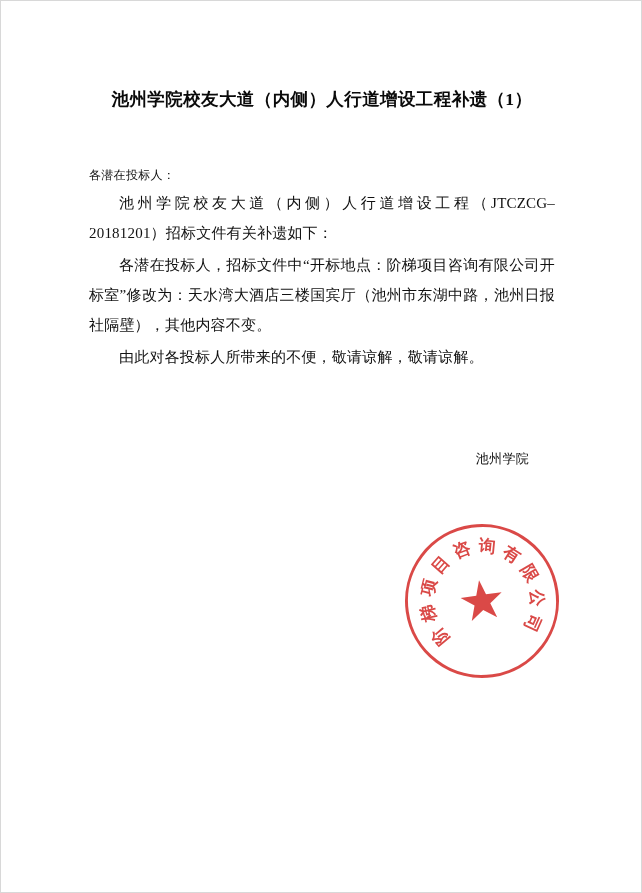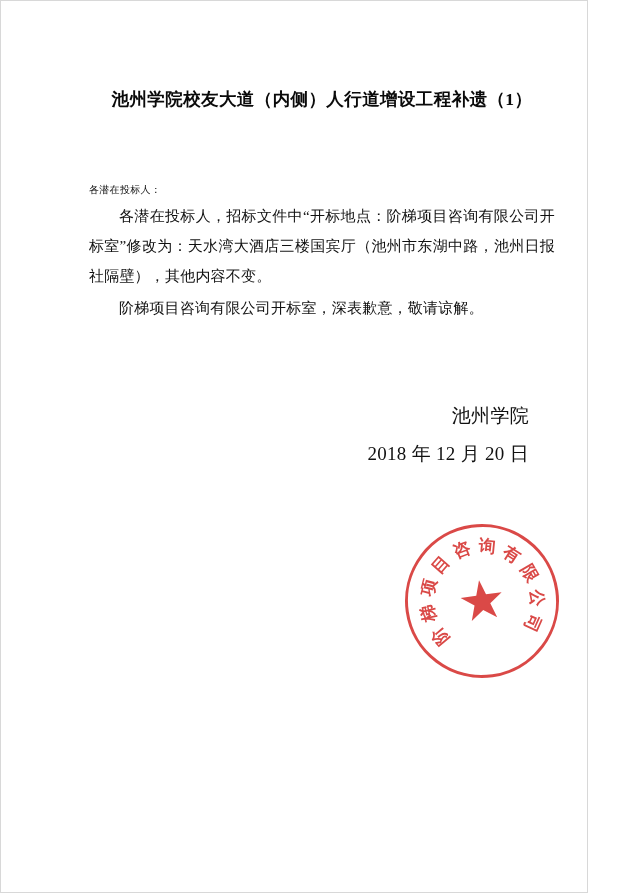--- a/index.html
+++ b/index.html
@@ -8,21 +8,21 @@
     background: #ffffff;
   }
   body {
     width: 642px;
     height: 893px;
     font-family: "Liberation Serif", "DejaVu Serif", serif;
     overflow: hidden;
   }
   .page {
     position: relative;
-    width: 588px;
+    width: 642px;
     height: 893px;
     background: #ffffff;
     box-sizing: border-box;
     border: 1px solid #d8d8d8;
     overflow: hidden;
   }
   .doc-body {
     position: absolute;
     left: 0;
     top: 0;
@@ -34,42 +34,42 @@
     margin-top: 86px;
     text-align: center;
     font-size: 17.5px;
     font-weight: bold;
     letter-spacing: 0.4px;
     color: #0a0a0a;
     line-height: 1.4;
     white-space: nowrap;
   }
   .salutation {
-    margin-top: 68px;
-    font-size: 10px;
+    margin-top: 52px;
+    font-size: 12px;
     color: #111111;
     line-height: 1.9;
     letter-spacing: 0.3px;
   }
   .para {
     font-size: 15px;
     color: #111111;
     line-height: 2.0;
     letter-spacing: 0.2px;
     text-align: justify;
     text-justify: inter-ideograph;
     margin-top: 2px;
   }
   .indent {
     text-indent: 30px;
   }
   .sign-block {
     margin-top: 74px;
     text-align: right;
-    font-size: 19px;
+    font-size: 13px;
     color: #111111;
     line-height: 2.05;
     letter-spacing: 0.3px;
     padding-right: 26px;
   }
   .sign-line {
     display: block;
   }
   .stamp {
     position: absolute;
@@ -128,29 +128,29 @@
 <body>
 
 <div class="page">
 
   <div class="doc-body">
 
     <div class="doc-title">池州学院校友大道（内侧）人行道增设工程补遗（1）</div>
 
     <div class="salutation">各潜在投标人：</div>
 
+    <div class="para indent">池州学院校友大道（内侧）人行道增设工程（JTCZCG–20181201）招标文件有关补遗如下：</div>
 
     <div class="para indent">各潜在投标人，招标文件中“开标地点：阶梯项目咨询有限公司开标室”修改为：天水湾大酒店三楼国宾厅（池州市东湖中路，池州日报社隔壁），其他内容不变。</div>
 
-    <div class="para indent">阶梯项目咨询有限公司开标室，深表歉意，敬请谅解。</div>
+    <div class="para indent">由此对各投标人所带来的不便，敬请谅解，敬请谅解。</div>
 
 
     <div class="sign-block">
       <span class="sign-line">池州学院</span>
-      <span class="sign-line">2018 年 12 月 20 日</span>
     </div>
 
   </div>
 
   <div class="stamp">
     <div class="stamp-text">
         <span style="transform: translate(-46.6426px, 29.1456px) rotate(-122deg) translate(-50%, -50%);">阶</span>
         <span style="transform: translate(-54.7999px, 4.6873px) rotate(-94.8889deg) translate(-50%, -50%);">梯</span>
         <span style="transform: translate(-50.9148px, -20.801px) rotate(-67.7778deg) translate(-50%, -50%);">项</span>
         <span style="transform: translate(-35.8411px, -41.7182px) rotate(-40.6667deg) translate(-50%, -50%);">目</span>

